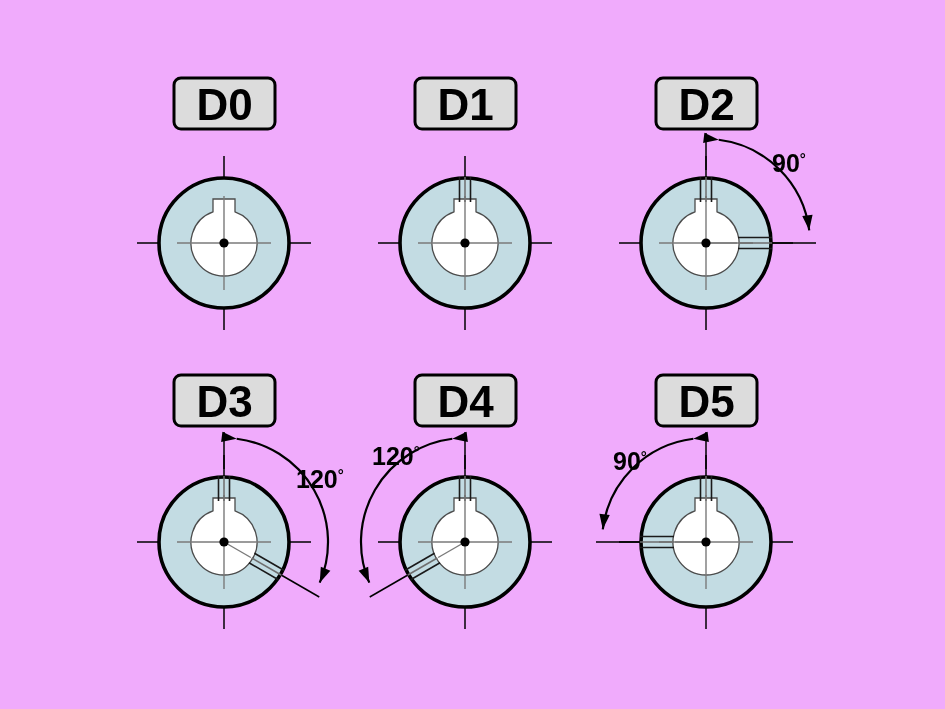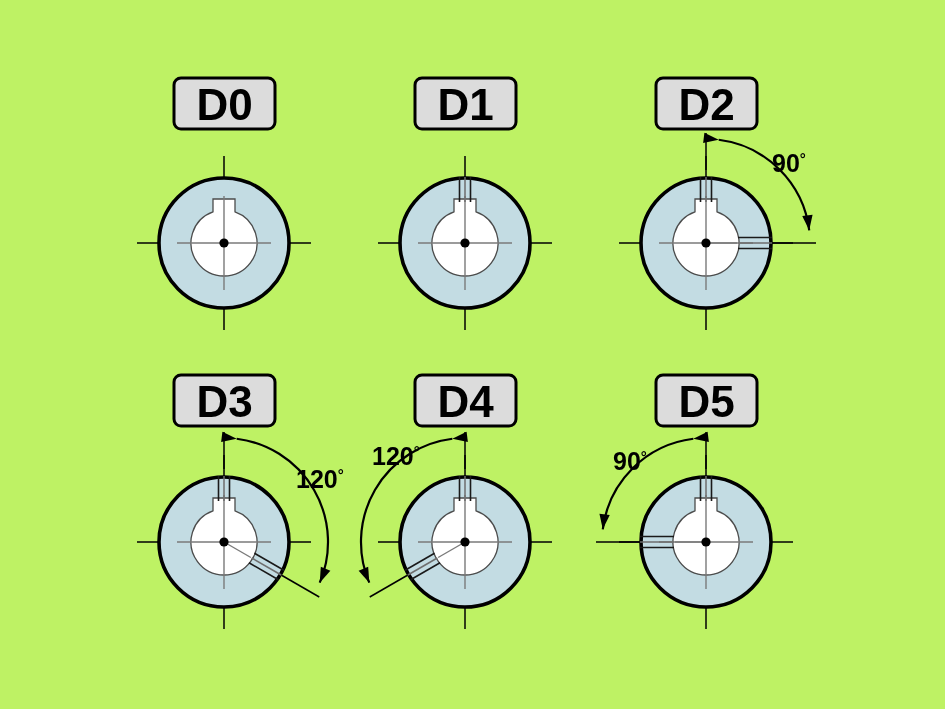--- a/index.html
+++ b/index.html
@@ -10,21 +10,21 @@
   body {
     width: 945px;
     height: 709px;
     font-family: "Liberation Sans", sans-serif;
     overflow: hidden;
   }
   #stage {
     position: relative;
     width: 945px;
     height: 709px;
-    background: #bef264;
+    background: #f0abfc;
   }
   svg.diagram-canvas {
     position: absolute;
     top: 0;
     left: 0;
     width: 945px;
     height: 709px;
     display: block;
   }
   .label-box-rect {

